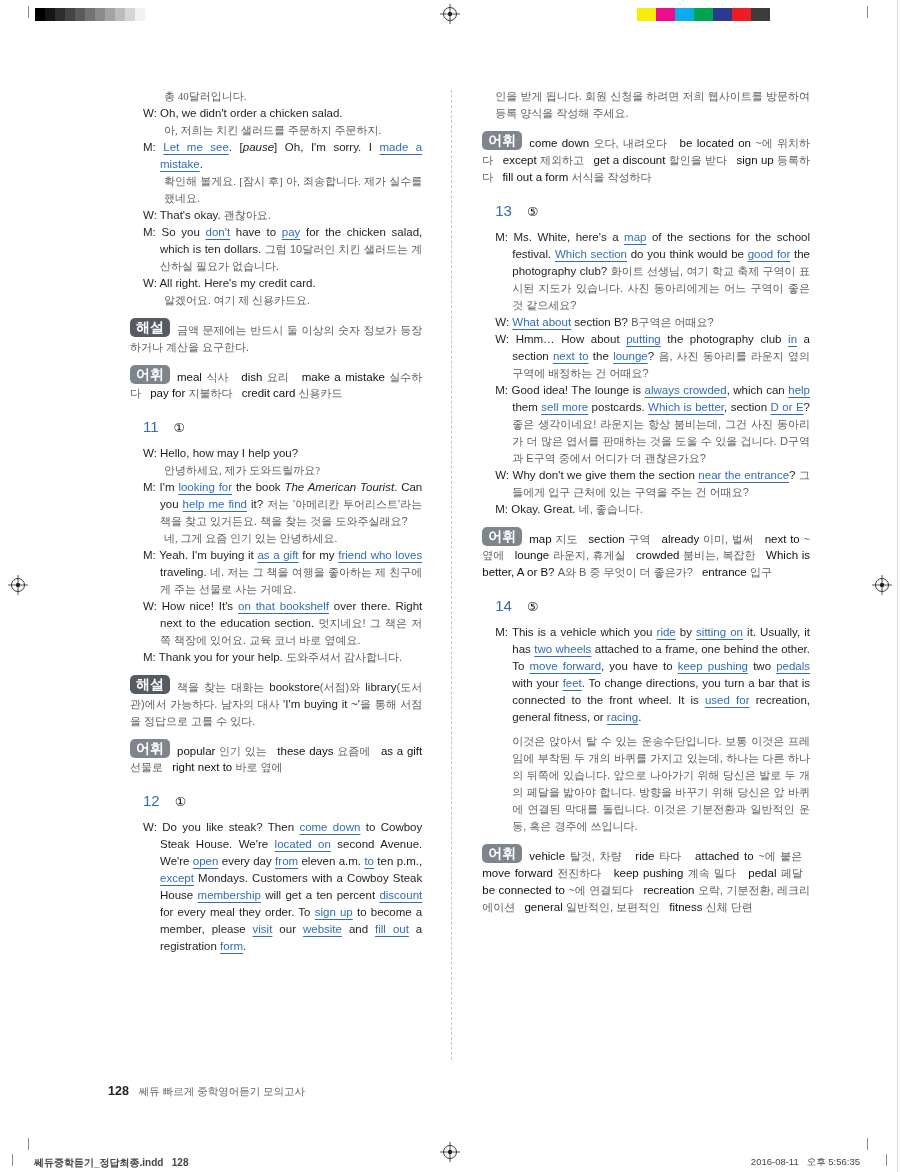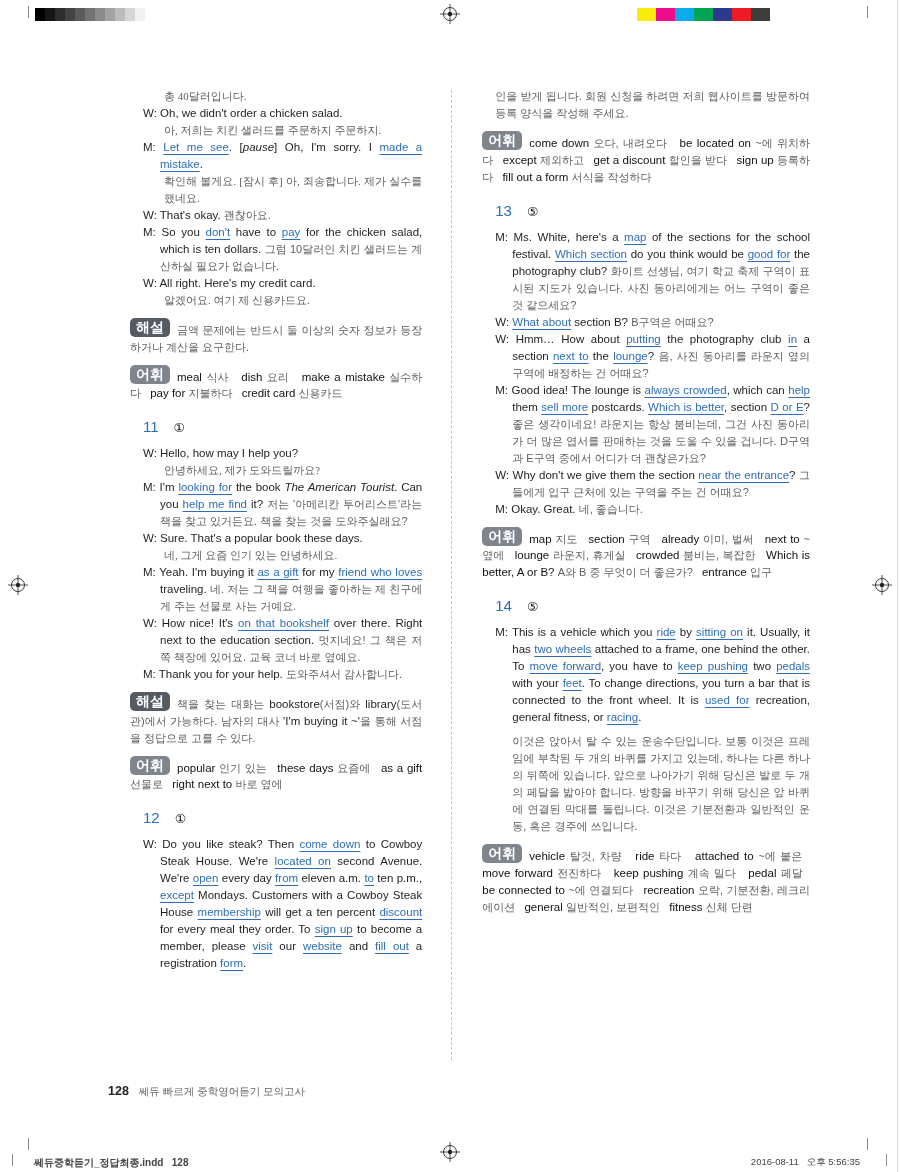--- a/index.html
+++ b/index.html
@@ -122,21 +122,20 @@
         <p class="para dlg"><span class="e">W: That's okay. </span><span class="k">괜찮아요.</span></p>
         <p class="para dlg"><span class="e">M: So you </span><span class="u">don't</span><span class="e"> have to </span><span class="u">pay</span><span class="e"> for the chicken salad, which is ten dollars. </span><span class="k">그럼 10달러인 치킨 샐러드는 계산하실 필요가 없습니다.</span></p>
         <p class="para dlg"><span class="e">W: All right. Here's my credit card.</span></p>
         <p class="para kline"><span class="k">알겠어요. 여기 제 신용카드요.</span></p>
         <p class="para note"><span class="badge dark">해설</span><span class="k">금액 문제에는 반드시 둘 이상의 숫자 정보가 등장하거나 계산을 요구한다.</span></p>
         <p class="para note"><span class="badge light">어휘</span><span class="w">meal </span><span class="k">식사&nbsp;&nbsp; </span><span class="w">dish </span><span class="k">요리&nbsp;&nbsp; </span><span class="w">make a mistake </span><span class="k">실수하다&nbsp;&nbsp; </span><span class="w">pay for </span><span class="k">지불하다&nbsp;&nbsp; </span><span class="w">credit card </span><span class="k">신용카드</span></p>
         <div class="qhead"><span class="qnum">11</span><span class="qans">①</span></div>
         <p class="para dlg"><span class="e">W: Hello, how may I help you?</span></p>
         <p class="para kline"><span class="k">안녕하세요, 제가 도와드릴까요?</span></p>
         <p class="para dlg"><span class="e">M: I'm </span><span class="u">looking for</span><span class="e"> the book </span><span class="i">The American Tourist</span><span class="e">. Can you </span><span class="u">help me find</span><span class="e"> it? </span><span class="k">저는 '아메리칸 투어리스트'라는 책을 찾고 있거든요. 책을 찾는 것을 도와주실래요?</span></p>
-        <p class="para dlg"><span class="e">W: Sure. That's a popular book these days.</span></p>
         <p class="para kline"><span class="k">네, 그게 요즘 인기 있는 안녕하세요.</span></p>
         <p class="para dlg"><span class="e">M: Yeah. I'm buying it </span><span class="u">as a gift</span><span class="e"> for my </span><span class="u">friend who loves</span><span class="e"> traveling. </span><span class="k">네. 저는 그 책을 여행을 좋아하는 제 친구에게 주는 선물로 사는 거예요.</span></p>
         <p class="para dlg"><span class="e">W: How nice! It's </span><span class="u">on that bookshelf</span><span class="e"> over there. Right next to the education section. </span><span class="k">멋지네요! 그 책은 저쪽 책장에 있어요. 교육 코너 바로 옆예요.</span></p>
         <p class="para dlg"><span class="e">M: Thank you for your help. </span><span class="k">도와주셔서 감사합니다.</span></p>
         <p class="para note"><span class="badge dark">해설</span><span class="k">책을 찾는 대화는 </span><span class="e">bookstore</span><span class="k">(서점)와 </span><span class="e">library</span><span class="k">(도서관)에서 가능하다. 남자의 대사 </span><span class="e">'I'm buying it ~'</span><span class="k">을 통해 서점을 정답으로 고를 수 있다.</span></p>
         <p class="para note"><span class="badge light">어휘</span><span class="w">popular </span><span class="k">인기 있는&nbsp;&nbsp; </span><span class="w">these days </span><span class="k">요즘에&nbsp;&nbsp; </span><span class="w">as a gift </span><span class="k">선물로&nbsp;&nbsp; </span><span class="w">right next to </span><span class="k">바로 옆에</span></p>
         <div class="qhead"><span class="qnum">12</span><span class="qans">①</span></div>
         <p class="para dlg"><span class="e">W: Do you like steak? Then </span><span class="u">come down</span><span class="e"> to Cowboy Steak House. We're </span><span class="u">located on</span><span class="e"> second Avenue. We're </span><span class="u">open</span><span class="e"> every day </span><span class="u">from</span><span class="e"> eleven a.m. </span><span class="u">to</span><span class="e"> ten p.m., </span><span class="u">except</span><span class="e"> Mondays. Customers with a Cowboy Steak House </span><span class="u">membership</span><span class="e"> will get a ten percent </span><span class="u">discount</span><span class="e"> for every meal they order. To </span><span class="u">sign up</span><span class="e"> to become a member, please </span><span class="u">visit</span><span class="e"> our </span><span class="u">website</span><span class="e"> and </span><span class="u">fill out</span><span class="e"> a registration </span><span class="u">form</span><span class="e">.</span></p>
       </div>
     <div class="col-right" id="col-right">

